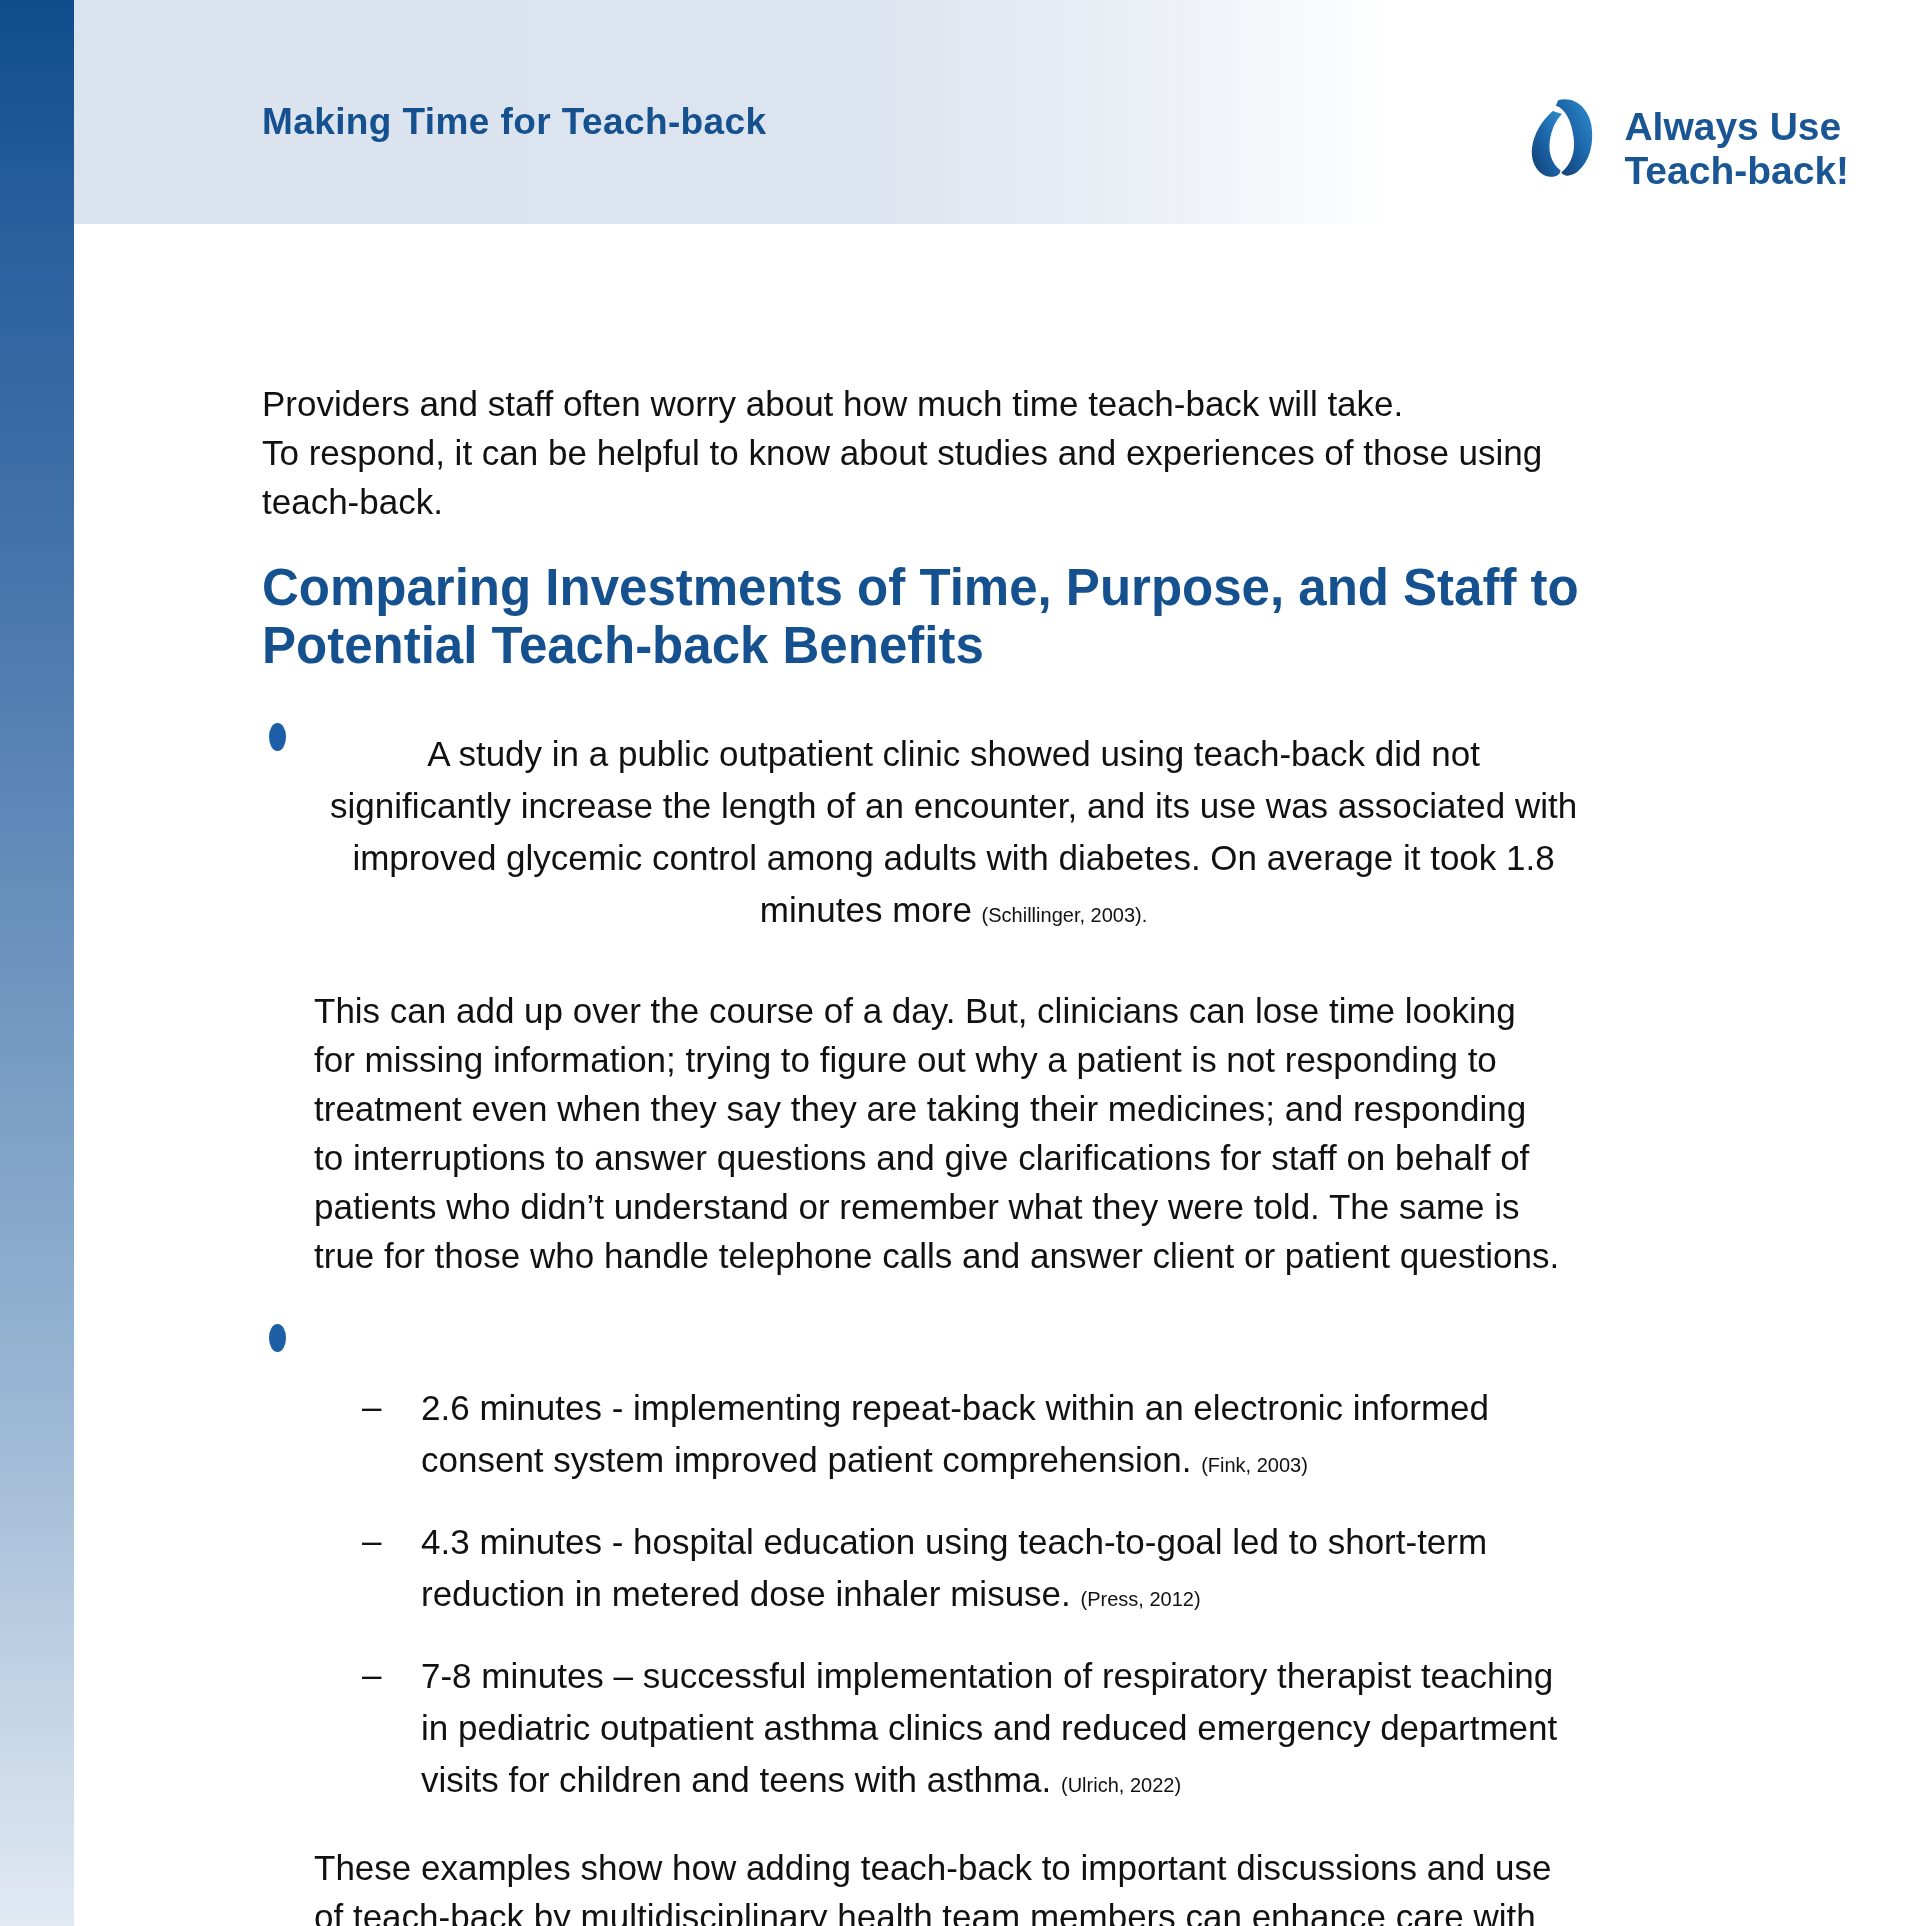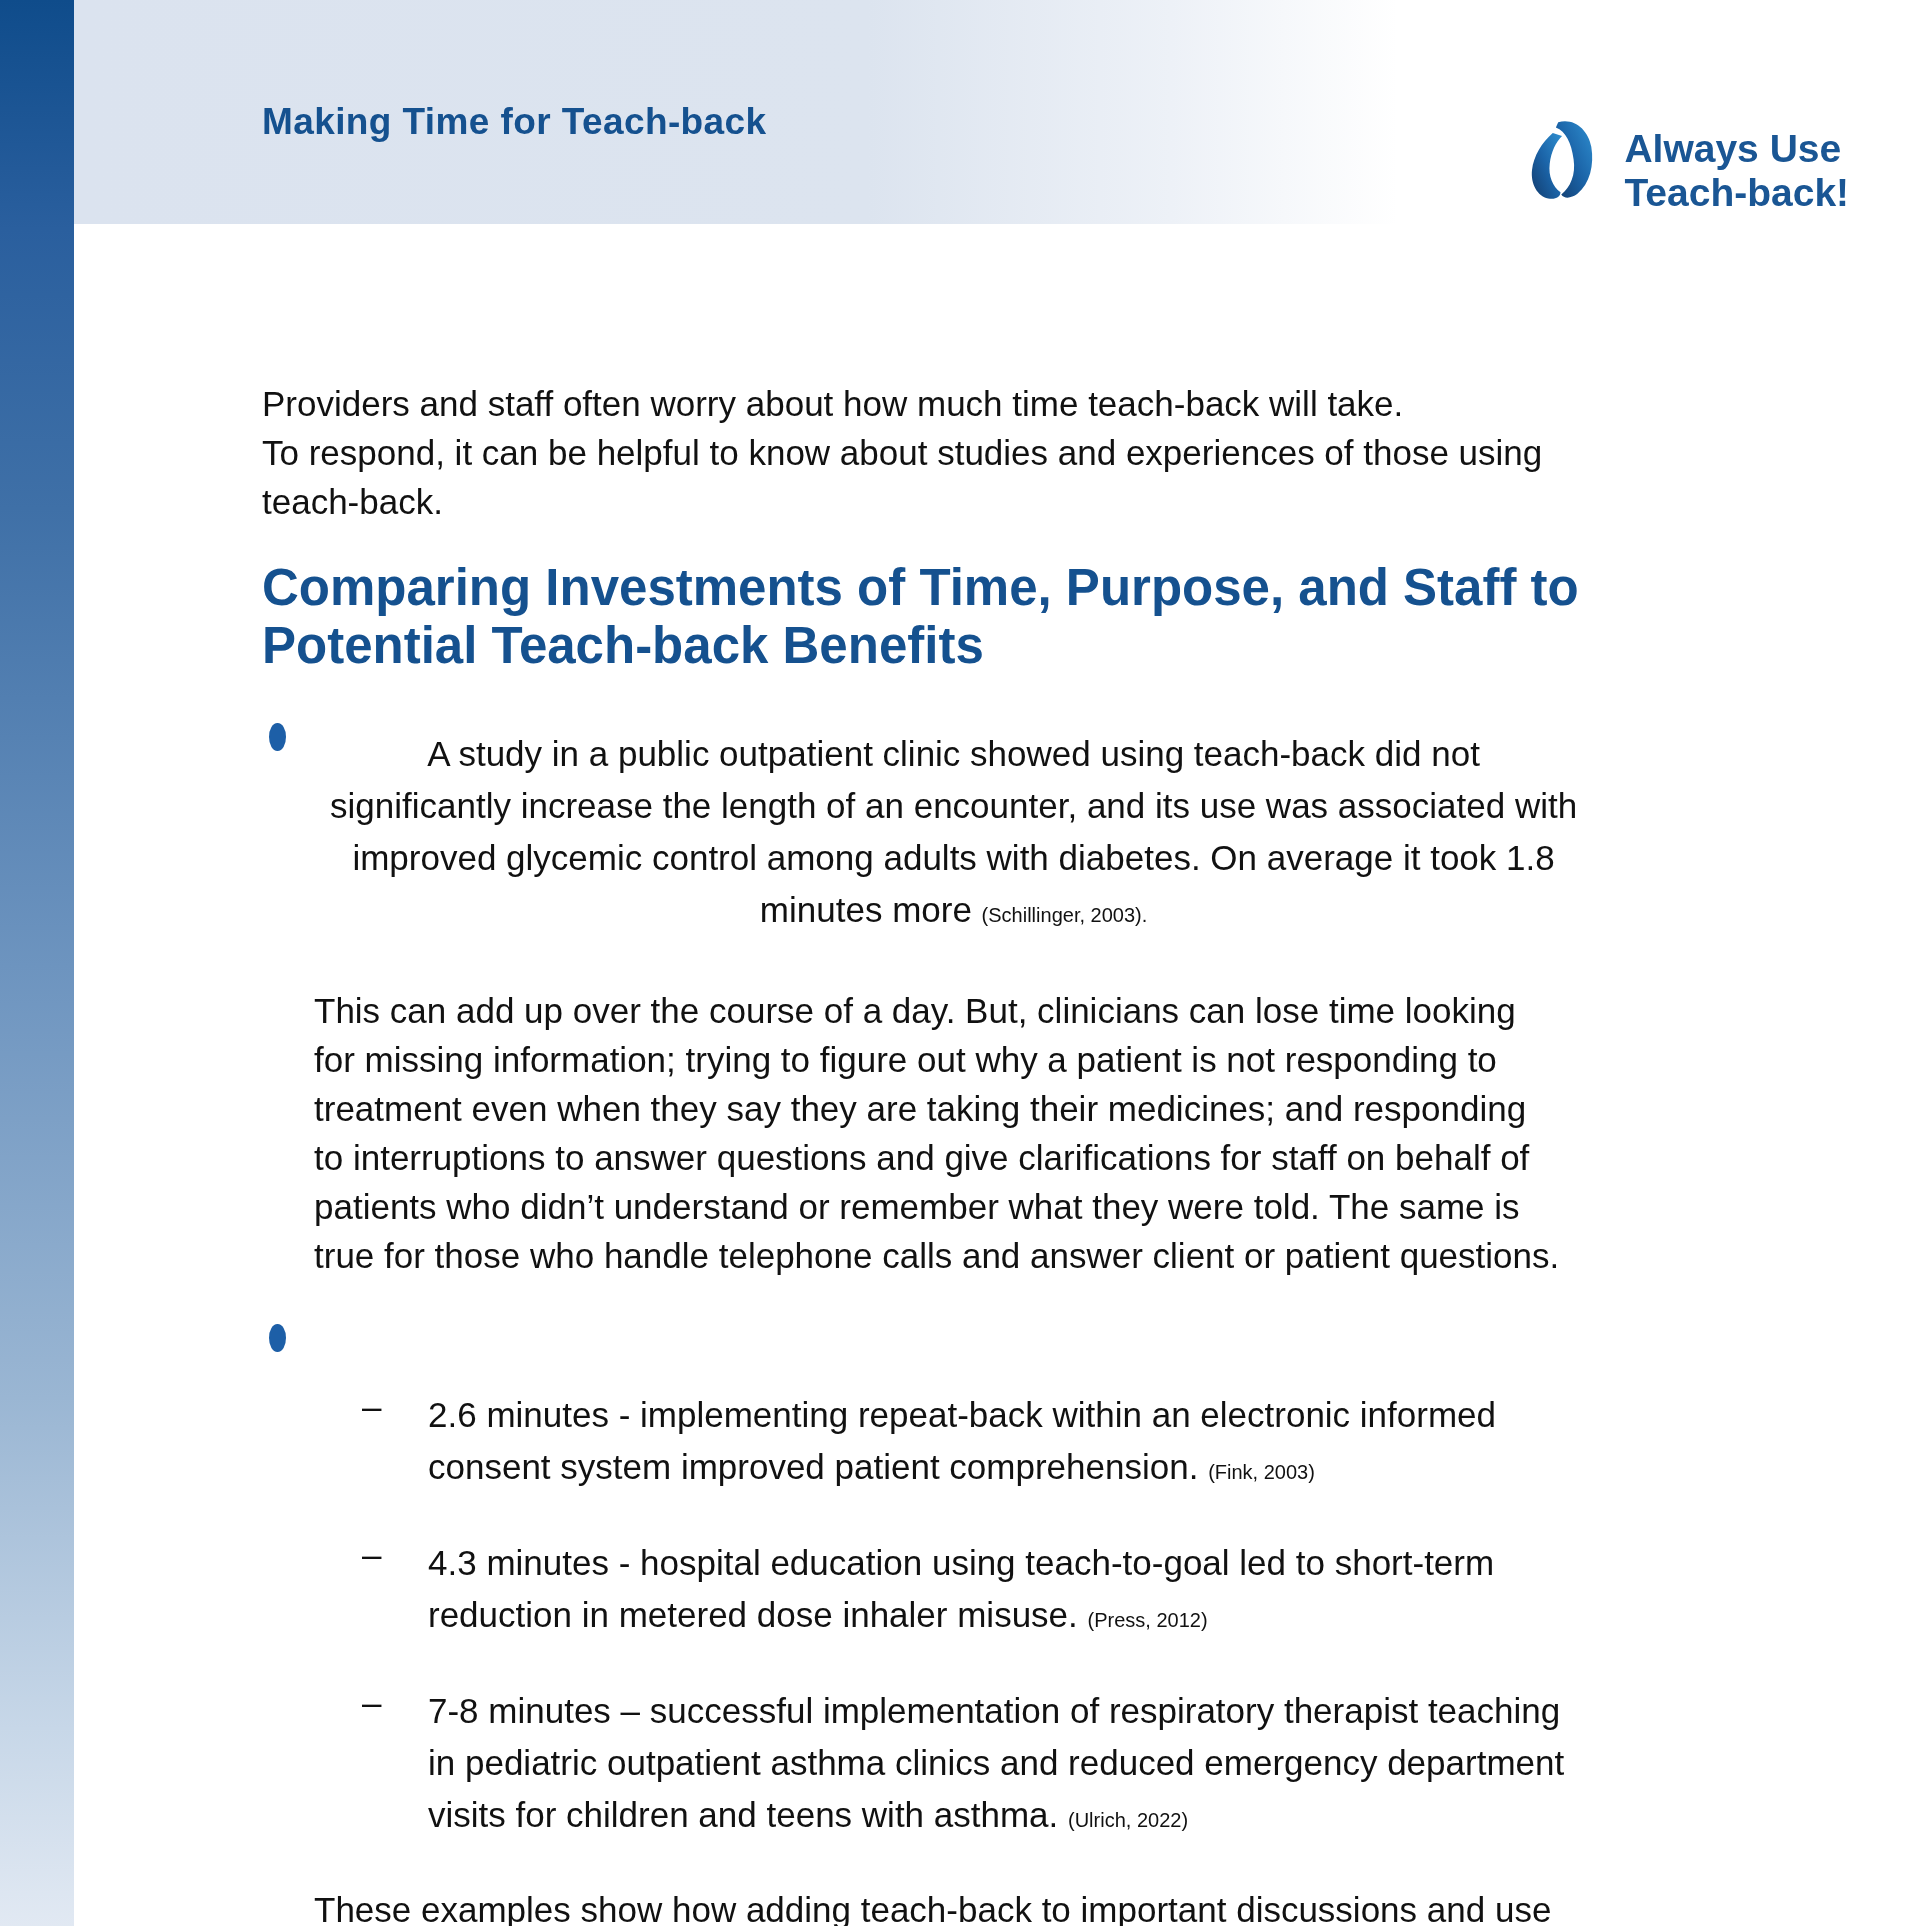--- a/index.html
+++ b/index.html
@@ -17,41 +17,41 @@
   
   .band {
     position:absolute; left:74px; top:0; width:1891px; height:224px;
     background:linear-gradient(90deg, #dbe3ef 0%, #dce4ef 42%, #edf1f7 58%, #ffffff 70%, #ffffff 100%);
   }
   .page-title {
     position:absolute; left:188px; top:101px; margin:0;
     font-size:37px; font-weight:bold; color:#15518f; letter-spacing:0.4px; white-space:pre;
   }
   
-  .brand { position:absolute; left:1522px; top:117px; display:flex; align-items:flex-start; }
+  .brand { position:absolute; left:1522px; top:95px; display:flex; align-items:flex-start; }
   .brand-icon { width:77px; height:89px; flex:none; }
   .brand-text {
     margin-left:25.4px; padding-top:10px; font-size:39px; font-weight:bold;
     color:#1a5694; line-height:1.13; white-space:pre-line;
   }
   
   .content { position:absolute; left:262px; top:379px; width:1633px; }
   .para { margin:0 0 33px 0; font-size:35px; line-height:49px; white-space:pre-wrap; }
   .section-heading {
     margin:0 0 37px 0; font-size:51px; line-height:58px; font-weight:bold;
     color:#15518f; white-space:pre-wrap;
   }
   .li1 { display:flex; margin:0 0 29px 0; }
   .li1-markerbox { width:52px; flex:none; padding-top:10.8px; }
   .bullet-dot { width:17px; height:28.5px; border-radius:50%; background:#1d5fa7; margin-left:7px; }
   .li1 p { margin:16px; font-size:35px; line-height:52px; white-space:pre-wrap;text-align:center; }
   .indented { margin-left:52px; line-height:49px; }
   .li2 { display:flex; margin:0 0 23px 0; margin-left:100px; }
   .li2-markerbox { width:58px; flex:none; font-size:35px; line-height:52px; color:#111; }
-  .li2 p { margin:8px; font-size:35px; line-height:52px; white-space:pre-wrap; }
+  .li2 p { margin:1px; font-size:35px; line-height:52px; white-space:pre-wrap; }
   .li2.last { margin-bottom:31px; }
   .cite { font-size:20px; }
 </style>
 </head>
 <body>
 
 <div class="page">
 
   <div class="sidebar"></div>
 

